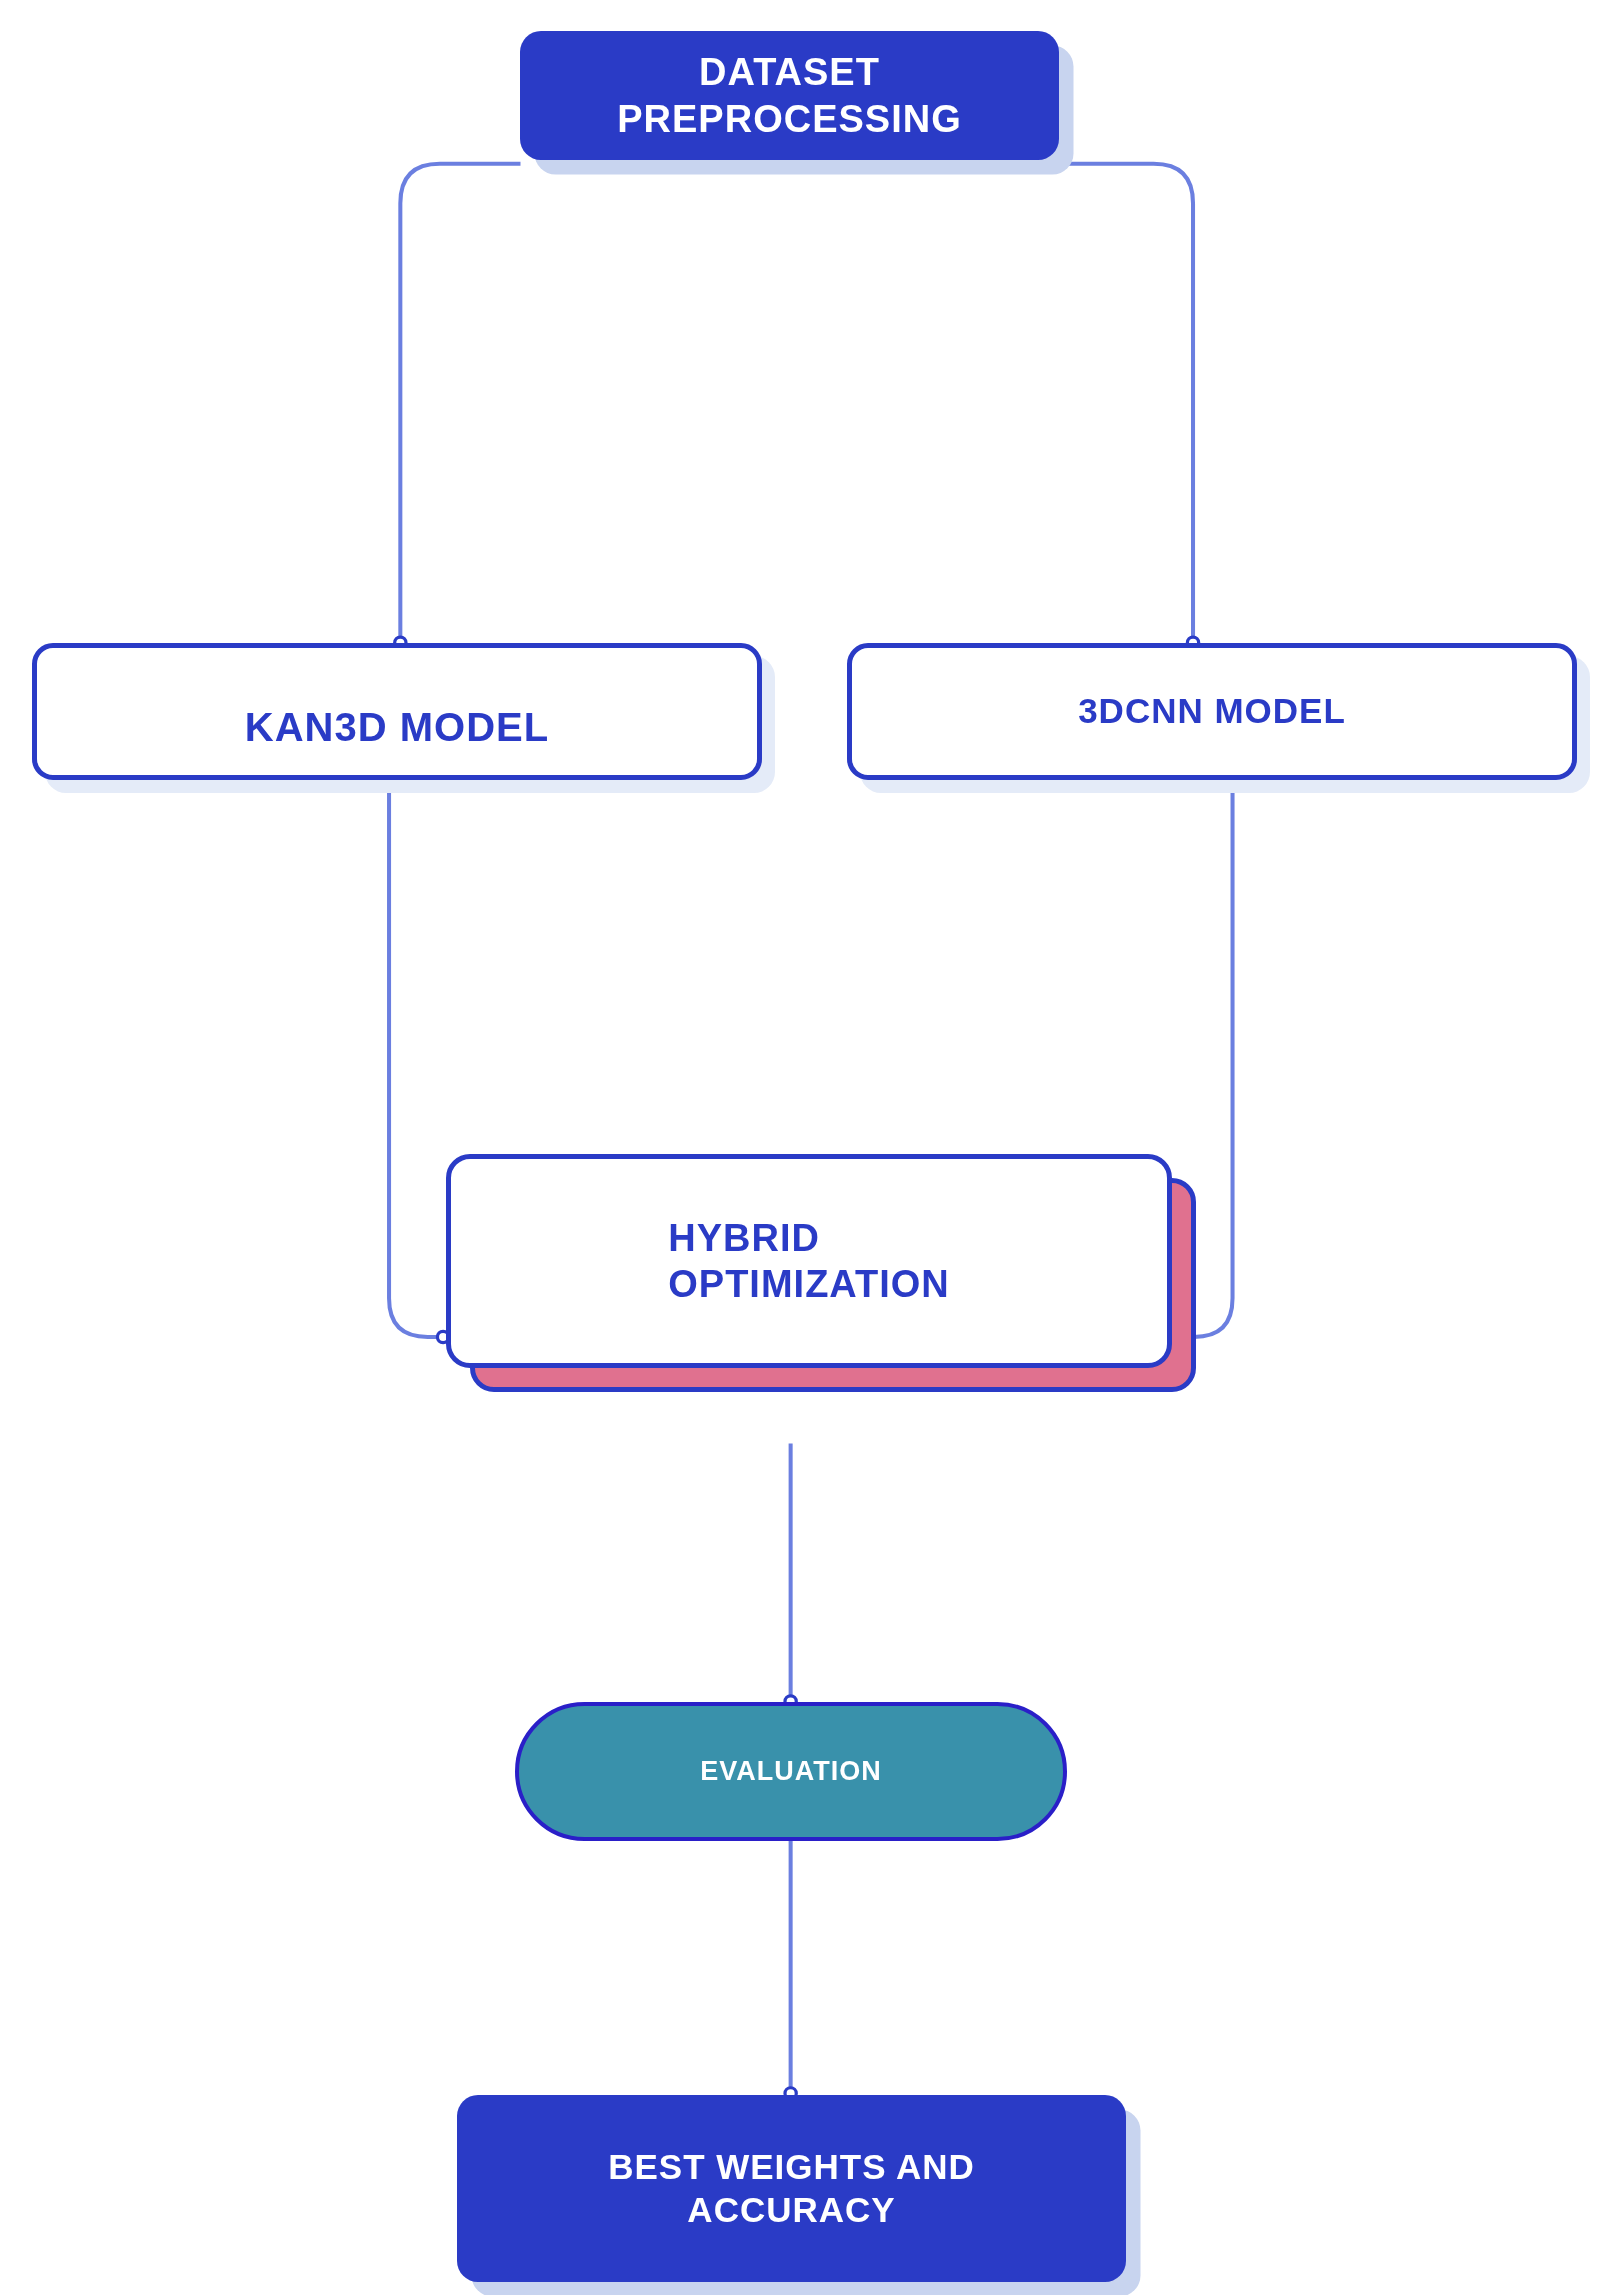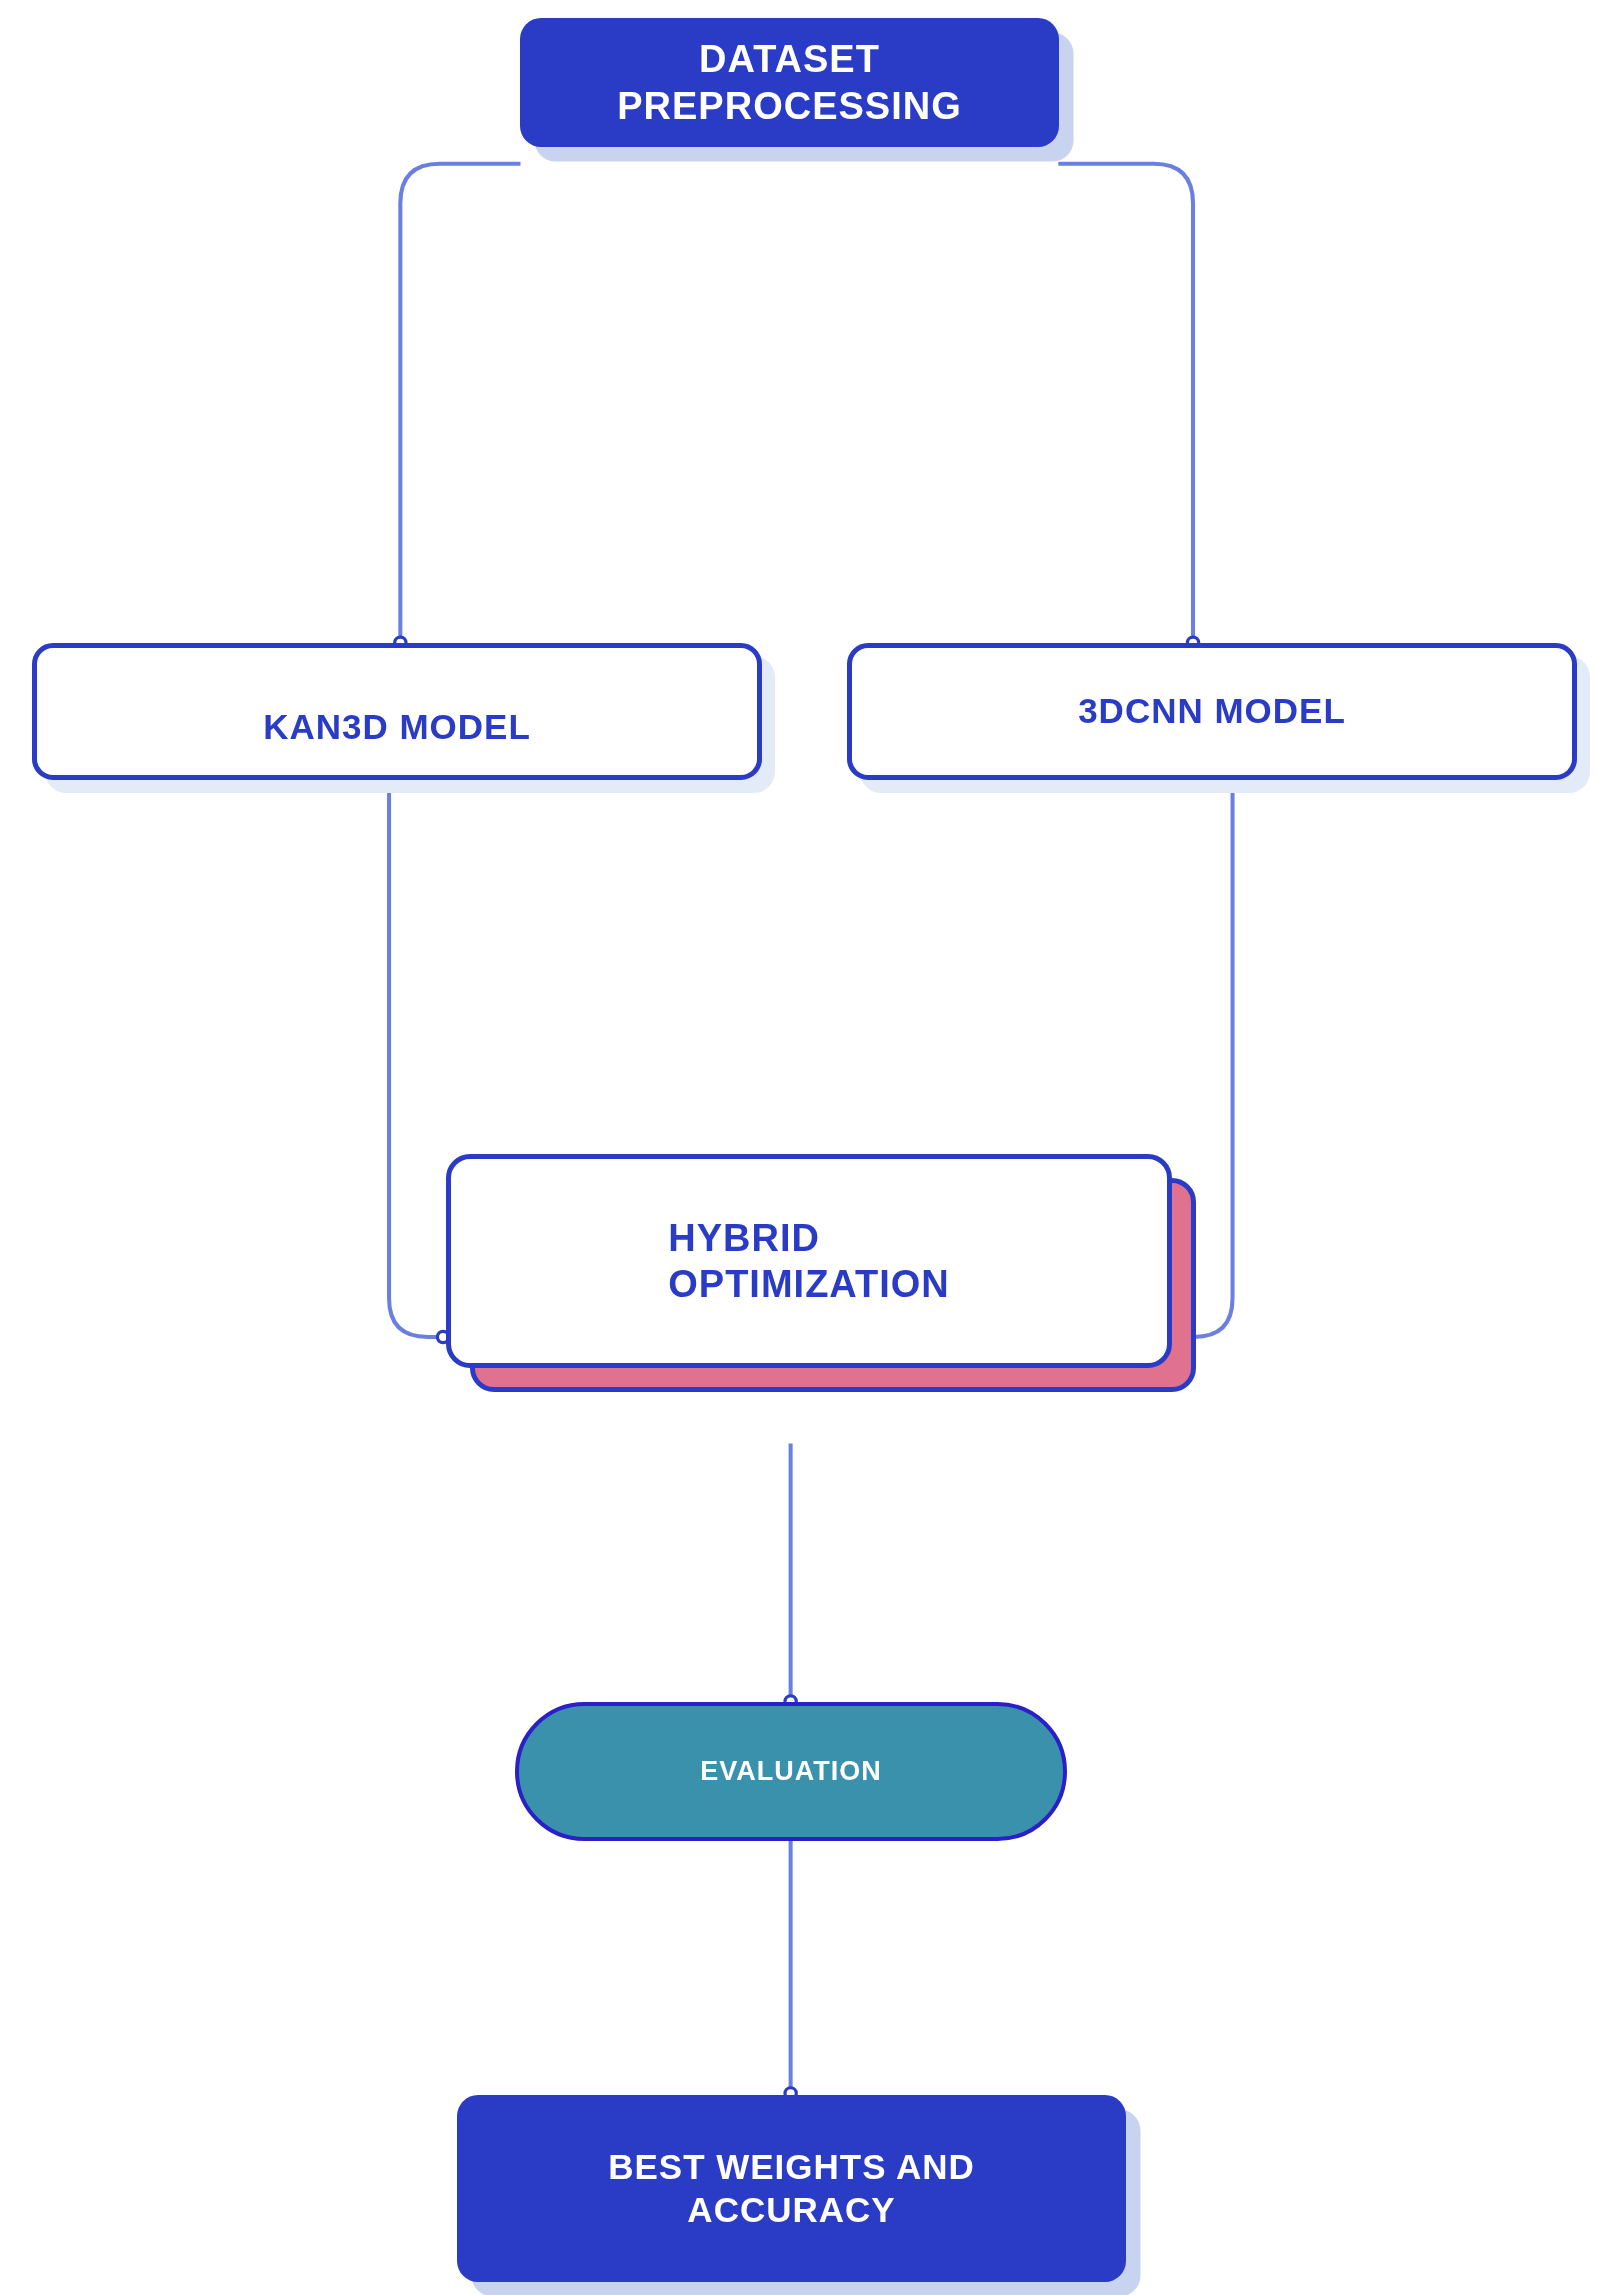--- a/index.html
+++ b/index.html
@@ -125,27 +125,27 @@
       <circle cx="1455" cy="1658" r="7" fill="#ffffff" stroke="#2a3bc6" stroke-width="4"></circle>
 
       <path d="M 980 1790 L 980 2108"></path>
       <circle cx="980" cy="2110" r="7" fill="#ffffff" stroke="#2a3bc6" stroke-width="4"></circle>
 
       <path d="M 980 2282 L 980 2594"></path>
       <circle cx="980" cy="2596" r="7" fill="#ffffff" stroke="#2a3bc6" stroke-width="4"></circle>
     </g>
   </svg>
 
-  <div class="node node-solid" style="left:520px; top:18px; width:539px; height:129px;">
+  <div class="node node-solid" style="left:520px; top:31px; width:539px; height:129px;">
     <span class="node-label" style="font-size:38px;">DATASET
 PREPROCESSING</span>
   </div>
 
   <div class="node node-outline" style="left:32px; top:643px; width:730px; height:137px;">
-    <span class="node-label" style="font-size:35px;margin-top:31px;">KAN3D MODEL</span>
+    <span class="node-label" style="font-size:40px;margin-top:31px;">KAN3D MODEL</span>
   </div>
 
   <div class="node node-outline" style="left:847px; top:643px; width:730px; height:137px;">
     <span class="node-label" style="font-size:35px;">3DCNN MODEL</span>
   </div>
 
   <div class="hybrid-wrap" style="left:446px; top:1154px; width:726px; height:214px;">
     <div class="hybrid-shadow"></div>
     <div class="hybrid-face">
       <span class="node-label" style="font-size:38px;">HYBRID

